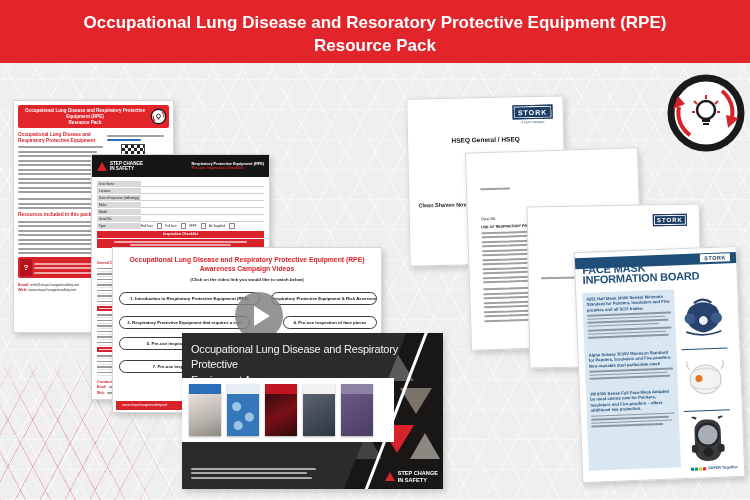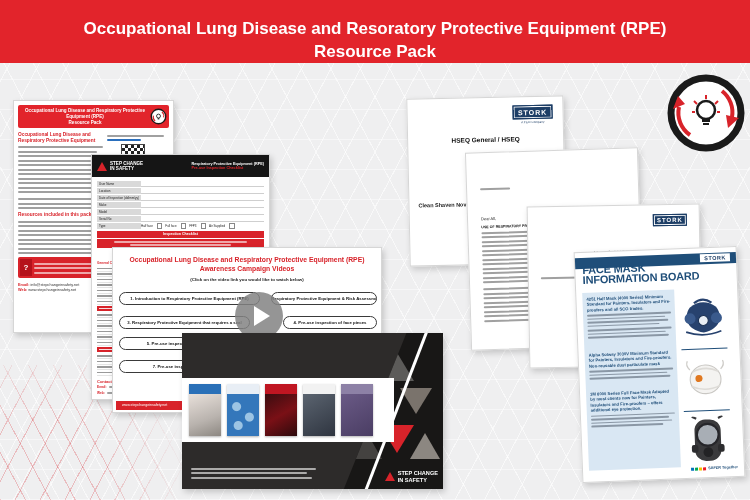--- a/index.html
+++ b/index.html
@@ -11,21 +11,21 @@
       repeating-linear-gradient(-62deg, rgba(255,255,255,.6) 0 1px, transparent 1px 26px),
       repeating-linear-gradient(0deg, rgba(255,255,255,.45) 0 1px, transparent 1px 30px);}
   .red-pattern{position:absolute;left:0;top:365px;width:215px;height:135px;z-index:0;
     background-image:
       repeating-linear-gradient(62deg, rgba(216,35,42,.25) 0 1px, transparent 1px 22px),
       repeating-linear-gradient(-62deg, rgba(216,35,42,.25) 0 1px, transparent 1px 22px);
     -webkit-mask-image:radial-gradient(circle at 18% 85%, #000 28%, transparent 72%);
     mask-image:radial-gradient(circle at 18% 85%, #000 28%, transparent 72%);}
   .app-header{position:absolute;top:0;left:0;width:750px;height:63px;background:#e2242b;color:#fff;
     text-align:center;z-index:5;}
-  .app-header .l1{font-size:17px;font-weight:bold;margin-top:19px;}
+  .app-header .l1{font-size:17px;font-weight:bold;margin-top:13px;}
   .app-header .l2{font-size:17px;font-weight:bold;margin-top:3px;}
   .big-icon{position:absolute;right:2px;top:71px;width:84px;height:84px;z-index:6;}
 
   .doc{position:absolute;background:#fff;border:1px solid #d6d6d6;box-shadow:2px 3px 6px rgba(0,0,0,.18);box-sizing:border-box;}
   .tl{height:2px;background:#a0a0a0;margin:2.5px 0;border-radius:1px;}
   .tl-h{height:1.5px;background:#8a97a5;margin:2px 0;}
   .tl-light{background:rgba(255,255,255,.6);}
   .tl-blue{background:#2a6fbd;}
 
   
@@ -448,20 +448,24 @@
 
   <div class="doc video-card">
     <div class="vc-collage">
       <div class="ctri" style="left:196px;top:18px;border-left:18px solid transparent;border-right:18px solid transparent;border-bottom:30px solid #5c5b59;"></div>
       <div class="ctri" style="left:218px;top:55px;border-left:16px solid transparent;border-right:16px solid transparent;border-top:26px solid #7a736c;"></div>
       <div class="ctri" style="left:198px;top:92px;border-left:17px solid transparent;border-right:17px solid transparent;border-top:28px solid #d8232a;"></div>
       <div class="ctri" style="left:170px;top:100px;border-left:15px solid transparent;border-right:15px solid transparent;border-bottom:26px solid #444240;"></div>
       <div class="ctri" style="left:228px;top:100px;border-left:15px solid transparent;border-right:15px solid transparent;border-bottom:26px solid #8c8781;"></div>
     </div>
     <div class="vc-diag"></div>
+    <div class="vc-title">
+      <span>Occupational Lung Disease and Respiratory Protective</span><br>
+      <span>Equipment Awareness</span>
+    </div>
     <div class="vc-strip">
       <div class="cover" style="left:7px;">
           <div class="band" style="background:#2a70b8;"></div>
           <div class="bod" style="background:linear-gradient(160deg,#e8e0da,#b9b3ae 60%,#8c8781);"></div>
         </div>
       <div class="cover" style="left:45px;">
           <div class="band" style="background:#e8eef5;"></div>
           <div class="bod" style="background:radial-gradient(circle at 30% 30%, #9cc4e4 4px, transparent 5px),radial-gradient(circle at 70% 55%, #9cc4e4 4px, transparent 5px),radial-gradient(circle at 35% 75%, #9cc4e4 4px, transparent 5px),#3477bb;"></div>
         </div>
       <div class="cover" style="left:83px;">

